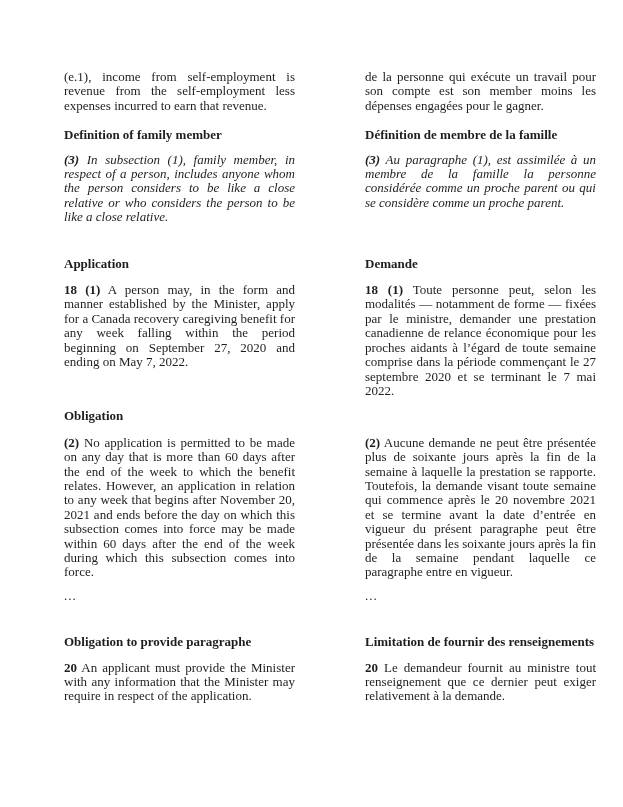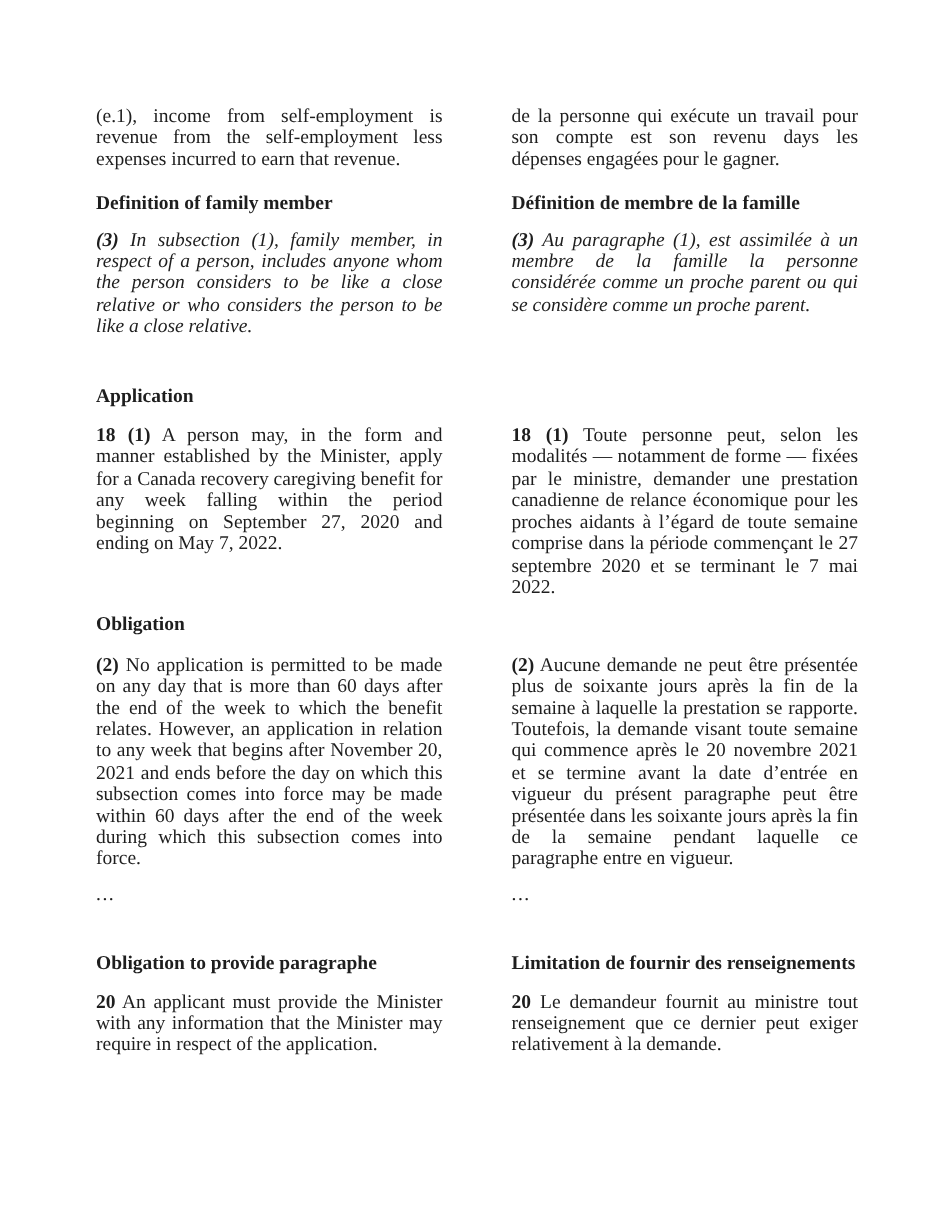--- a/index.html
+++ b/index.html
@@ -14,21 +14,21 @@
     background: #ffffff;
     box-sizing: border-box;
     padding: 70px 0 0 64px;
     font-family: "Liberation Serif", "DejaVu Serif", serif;
     color: #1e1e1e;
     overflow: hidden;
   }
   .row {
     display: grid;
     grid-template-columns: 231px 231px;
-    column-gap: 46px;
+    column-gap: 70px;
     align-items: start;
   }
   .cell {
     min-width: 0;
   }
   p.body-text {
     margin: 0;
     font-size: 13px;
     line-height: 14.4px;
     text-align: justify;
@@ -62,21 +62,21 @@
 </head>
 <body>
 
 <div class="page">
 
   <section class="row">
     <div class="cell">
       <p class="body-text"><span>(e.1), income from self-employment is revenue from the self-employment less expenses incurred to earn that revenue.</span></p>
     </div>
     <div class="cell">
-      <p class="body-text"><span>de la personne qui exécute un travail pour son compte est son revenu days les dépenses engagées pour le gagner.</span></p>
+      <p class="body-text"><span>de la personne qui exécute un travail pour son compte est son member moins les dépenses engagées pour le gagner.</span></p>
     </div>
   </section>
 
   <section class="row mt-a">
     <div class="cell">
       <h3 class="marginal-note">Definition of family member</h3>
     </div>
     <div class="cell">
       <h3 class="marginal-note">Définition de membre de la famille</h3>
     </div>
@@ -87,20 +87,23 @@
       <p class="body-text"><span class="lead">(3)</span><span> In subsection (1), family member, in respect of a person, includes anyone whom the person considers to be like a close relative or who considers the person to be like a close relative.</span></p>
     </div>
     <div class="cell">
       <p class="body-text"><span class="lead">(3)</span><span> Au paragraphe (1), est assimilée à un membre de la famille la personne considérée comme un proche parent ou qui se considère comme un proche parent.</span></p>
     </div>
   </section>
 
   <section class="row mt-c">
     <div class="cell">
       <h3 class="marginal-note">Application</h3>
+    </div>
+    <div class="cell">
+      <h3 class="marginal-note">Demande</h3>
     </div>
   </section>
 
   <section class="row mt-d">
     <div class="cell">
       <p class="body-text"><span class="lead">18 (1)</span><span> A person may, in the form and manner established by the Minister, apply for a Canada recovery caregiving benefit for any week falling within the period beginning on September 27, 2020 and ending on May 7, 2022.</span></p>
     </div>
     <div class="cell">
       <p class="body-text"><span class="lead">18 (1)</span><span> Toute personne peut, selon les modalités — notamment de forme — fixées par le ministre, demander une prestation canadienne de relance économique pour les proches aidants à l’égard de toute semaine comprise dans la période commençant le 27 septembre 2020 et se terminant le 7 mai 2022.</span></p>
     </div>

